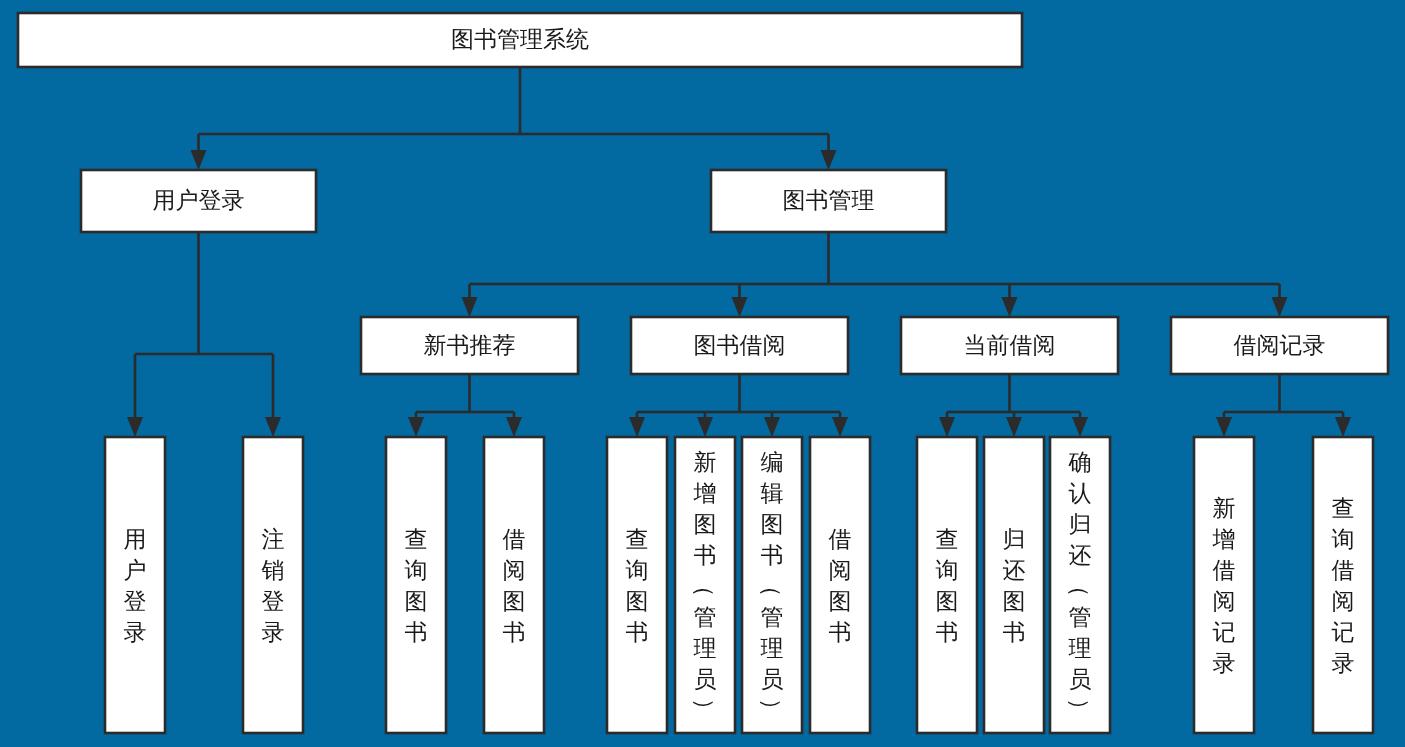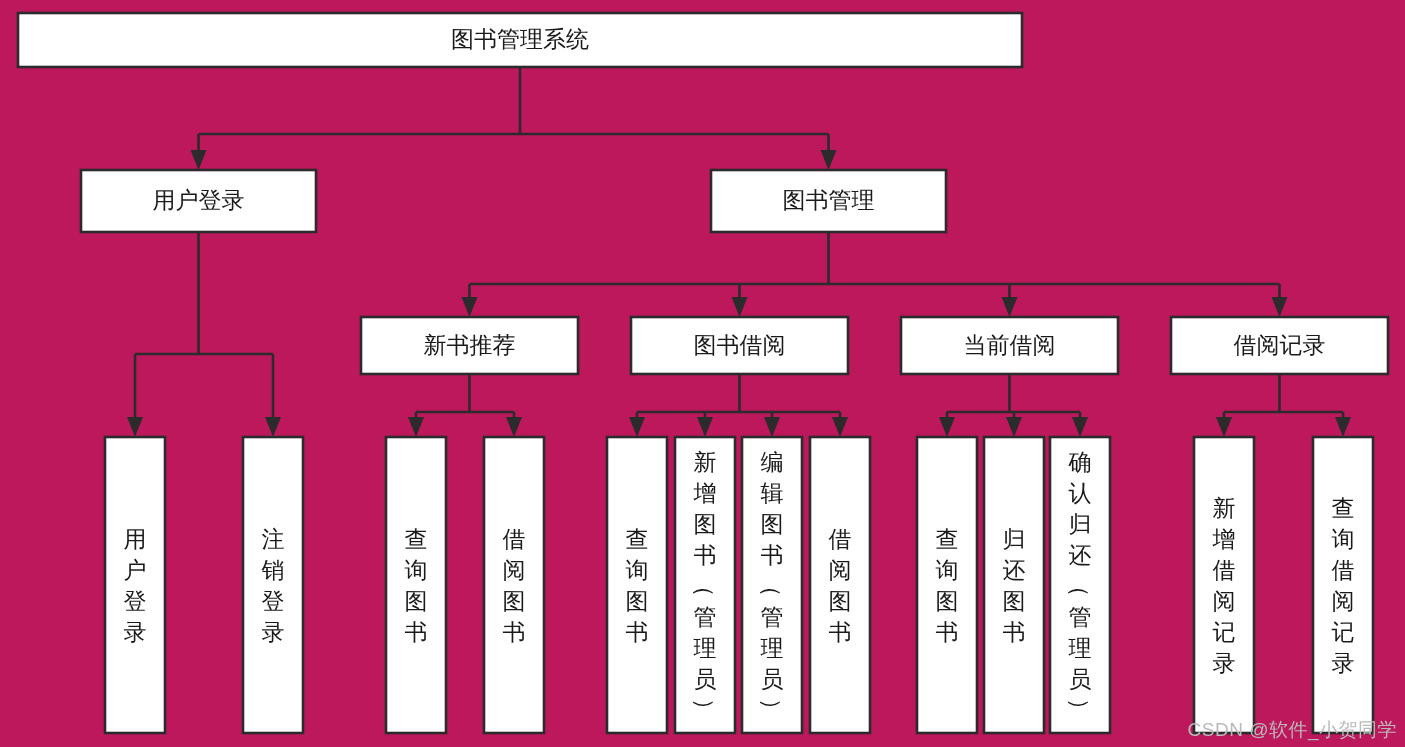--- a/index.html
+++ b/index.html
@@ -10,21 +10,21 @@
   body {
     width: 1405px;
     height: 747px;
     font-family: "Liberation Sans", "DejaVu Sans", sans-serif;
     overflow: hidden;
   }
   #diagram-root {
     position: relative;
     width: 1405px;
     height: 747px;
-    background: #be185d;
+    background: #0369a1;
   }
   svg#flowchart {
     position: absolute;
     left: 0;
     top: 0;
     width: 1405px;
     height: 747px;
   }
   .node-rect {
     fill: #ffffff;
@@ -261,15 +261,14 @@
           <text class="node-label-v" x="1343" y="516">查</text>
           <text class="node-label-v" x="1343" y="547">询</text>
           <text class="node-label-v" x="1343" y="578">借</text>
           <text class="node-label-v" x="1343" y="609">阅</text>
           <text class="node-label-v" x="1343" y="640">记</text>
           <text class="node-label-v" x="1343" y="671">录</text>
         </g>
       </g>
   </svg>
 
-  <div class="watermark">CSDN @软件_小贺同学</div>
 
 </div>
 
 </body></html>

